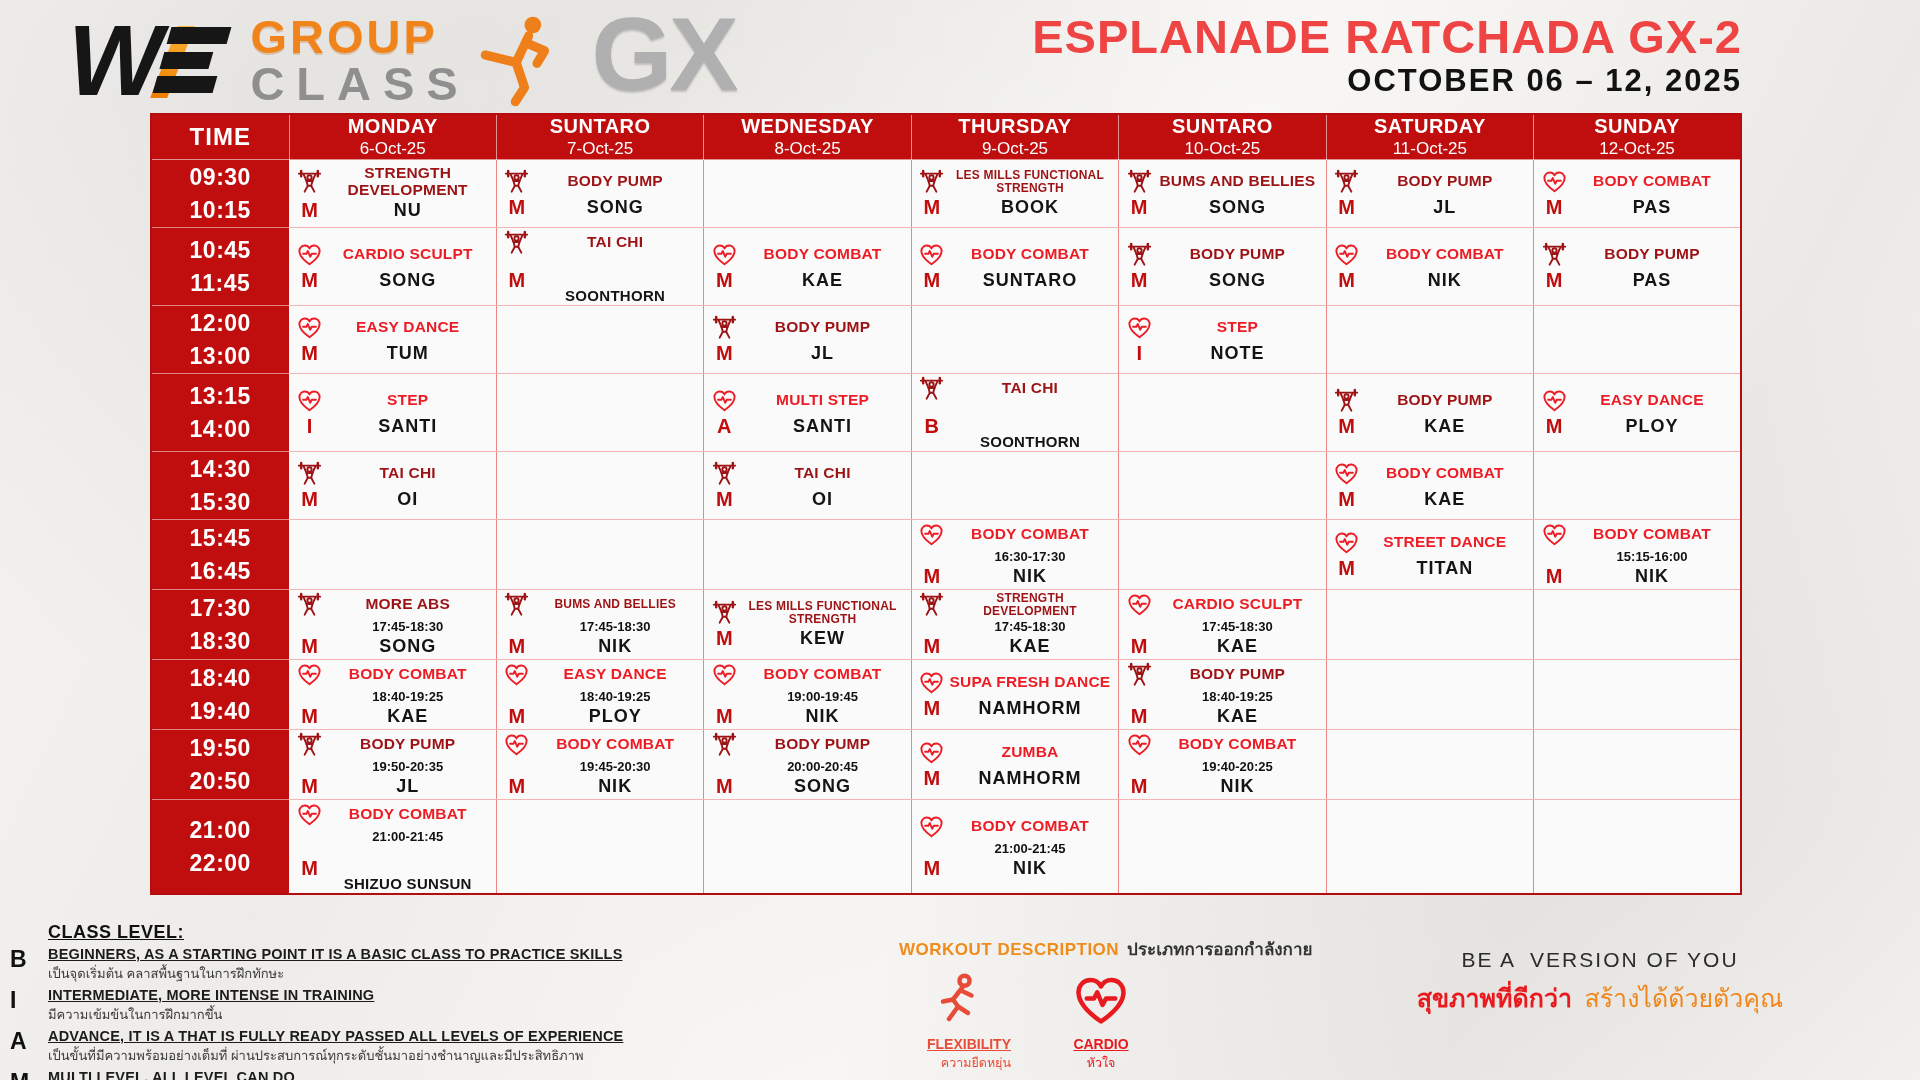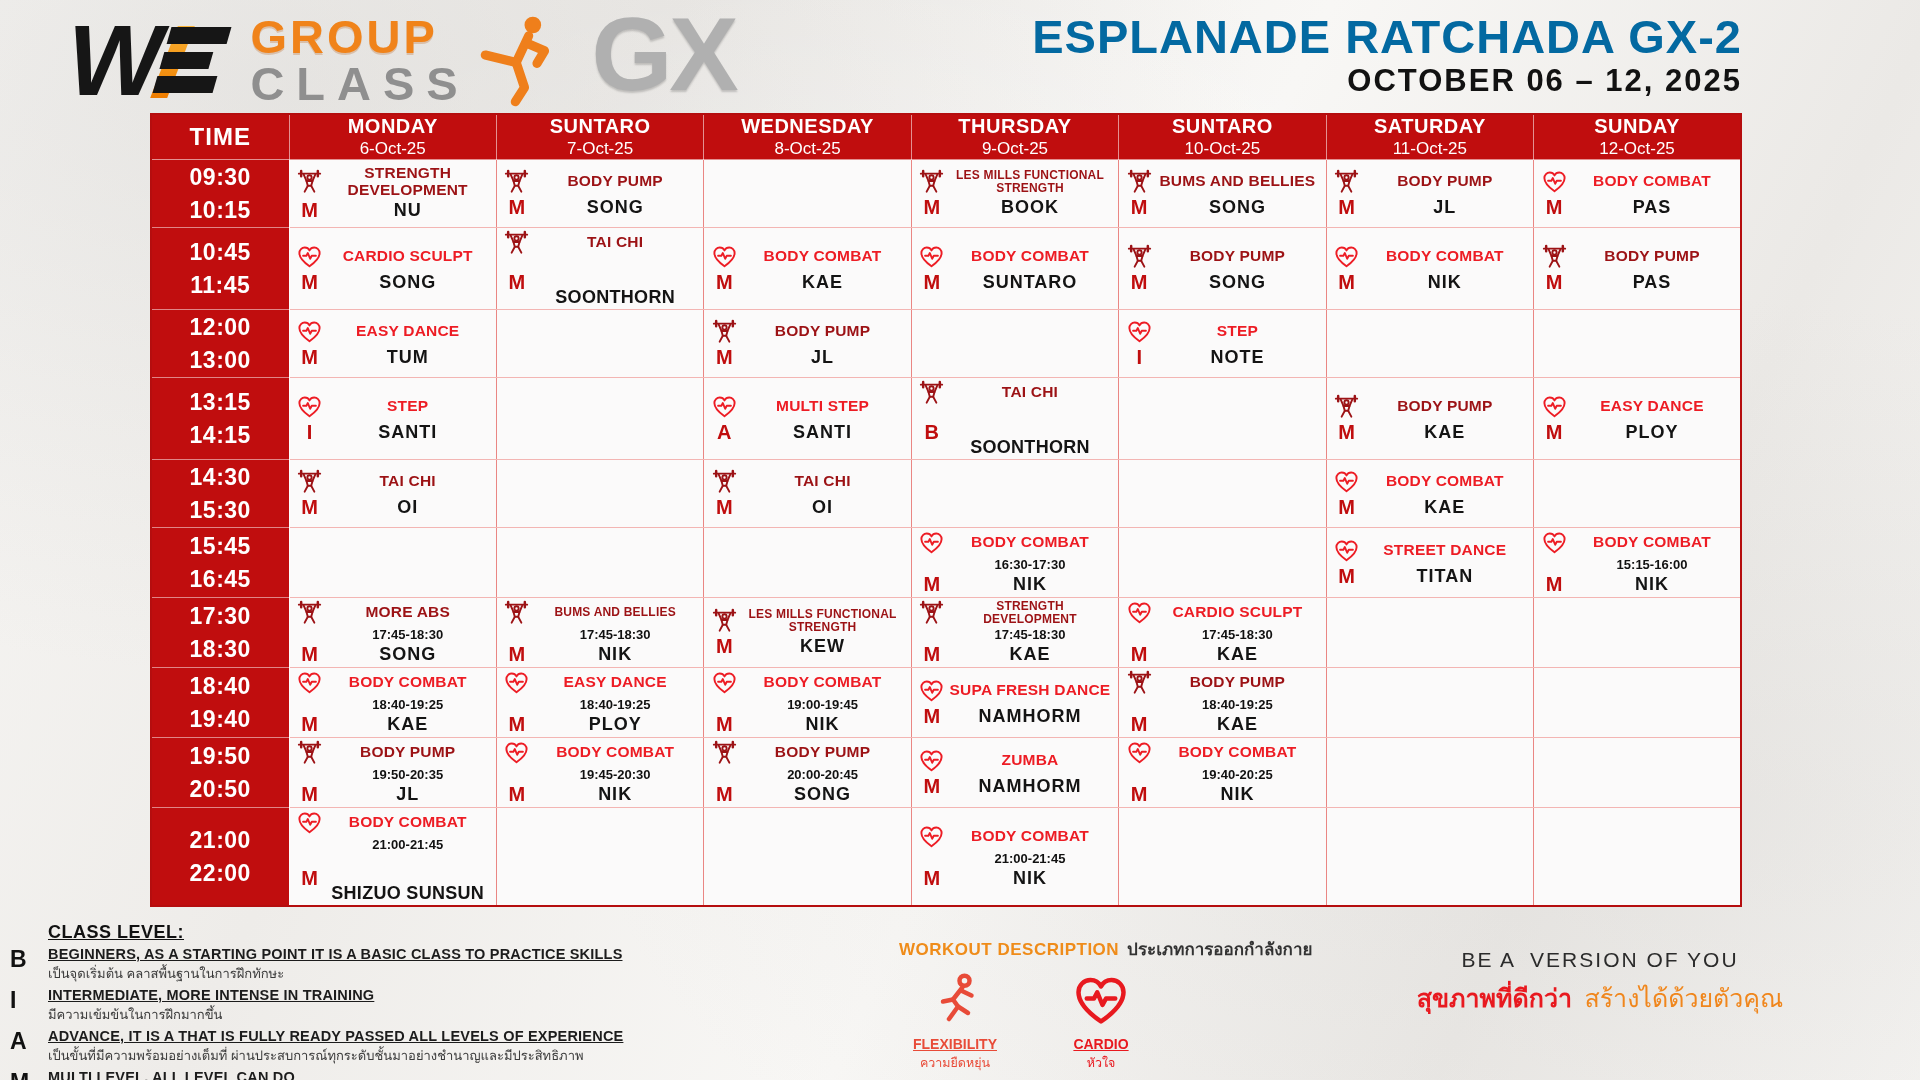--- a/index.html
+++ b/index.html
@@ -27,21 +27,21 @@
   .gc { margin-left:28px; line-height:1; z-index:1; }
   .gc-group { font-size:47px; font-weight:bold; letter-spacing:3px; color:#f0831a;
     text-shadow:0 2px 0 rgba(180,80,0,.25); }
   .gc-class { font-size:47px; font-weight:bold; letter-spacing:12px; color:#8f8f8f; }
   .gx-wrap { position:relative; margin-left:16px; width:250px; height:104px; }
   .gx { position:absolute; right:0; top:-8px; font-size:104px; line-height:1.05; font-weight:bold;
     color:#b0b0b0; letter-spacing:-3px; text-shadow:0 2px 2px rgba(0,0,0,.18); }
   .boxer { position:absolute; left:-14px; top:2px; width:100px; height:100px; z-index:2; }
 
   .title-block { position:absolute; right:178px; top:12px; text-align:right; }
-  .title { font-size:47px; font-weight:bold; color:#0369a1; letter-spacing:1px; line-height:1.05; }
+  .title { font-size:47px; font-weight:bold; color:#ef4444; letter-spacing:1px; line-height:1.05; }
   .subtitle { font-size:31px; font-weight:bold; color:#121212; letter-spacing:2px; margin-top:2px; }
 
   
   table.schedule { position:absolute; left:150px; top:113px; width:1592px;
     border-collapse:collapse; table-layout:fixed; background:#fbfafa;
     border:2px solid #b50d0e; }
   col.c-time { width:138px; }
   thead th { background:#c00d0e; color:#fff; height:45px; border:1px solid rgba(255,255,255,.55); }
   .time-head { font-size:24px; font-weight:bold; letter-spacing:1px; }
   .day-name { font-size:20px; font-weight:bold; letter-spacing:.5px; }
@@ -59,21 +59,21 @@
   .cname { flex:1; text-align:center; font-weight:bold; font-size:15.5px; line-height:1.05;
     padding-right:4px; letter-spacing:.2px; }
   .cname.cardio { color:#ed1c24; }
   .cname.strength { color:#9c1215; }
   .cname.sm { font-size:12px; }
   .subtime { text-align:center; font-size:13px; font-weight:bold; color:#111; margin-left:30px; }
   .line2 { display:flex; align-items:center; }
   .lvl { flex:0 0 34px; text-align:center; color:#c00d0e; font-weight:bold; font-size:20px; }
   .inst { flex:1; text-align:center; font-weight:bold; color:#141414; font-size:18px;
     letter-spacing:1px; padding-right:4px; }
-  .inst.longname { font-size:18px; letter-spacing:.3px;margin-top:30px; }
+  .inst.longname { font-size:15px; letter-spacing:.3px;margin-top:30px; }
   .ic-strength { stroke:#9c1215; fill:none; stroke-width:1.7; stroke-linecap:round; stroke-linejoin:round; }
   .ic-cardio { stroke:#ed1c24; fill:none; stroke-width:1.7; stroke-linecap:round; stroke-linejoin:round; }
 
   
   .legend-levels { position:absolute; left:10px; top:922px; width:660px; }
   .cl-title { font-size:18px; font-weight:bold; color:#111; text-decoration:underline;
     margin-left:38px; letter-spacing:.5px; }
   .cl-item { display:flex; margin-top:3px; }
   .cl-letter { width:38px; font-size:23px; font-weight:bold; color:#111; }
   .cl-en { font-size:14.5px; font-weight:bold; color:#1c1c1c; text-decoration:underline; letter-spacing:.2px; }
@@ -81,21 +81,21 @@
 
   .workout { position:absolute; left:899px; top:935px; width:440px; }
   .w-title { font-size:17px; font-weight:bold; }
   .w-en { color:#ef8c1a; letter-spacing:.5px; }
   .w-th { color:#333; margin-left:8px; }
   .w-icons { display:flex; gap:34px; margin-top:8px; }
   .w-item { width:112px; text-align:center; }
   .w-item svg { width:60px; height:60px; }
   .w-label { font-size:14px; font-weight:bold; text-decoration:underline; margin-top:2px; }
   .w-label-th { font-size:12.5px; margin-top:1px; }
-  .w-strength { color:#8c1113; } .w-flex { color:#e84b38; } .w-cardio { color:#e8191f; }
+  .w-strength { color:#8c1113; } .w-flex { color:#e84b38;text-align:right; } .w-cardio { color:#e8191f; }
 
   .slogan { position:absolute; right:30px; top:948px; width:580px; text-align:center; }
   .s-line1 { display:flex; justify-content:center; align-items:baseline; gap:14px; }
   .s-bea,.s-version { font-size:21px; color:#2b2b2b; letter-spacing:2px; }
   .s-health { font-family:"DejaVu Serif", serif; font-style:italic; font-weight:bold;
     font-size:52px; color:#f0861c; }
   .s-line2 { margin-top:6px; }
   .s-th-red { font-size:25px; font-weight:bold; color:#e8191f; }
   .s-th-orange { font-size:25px; color:#f0861c; margin-left:8px; }
 </style>
@@ -485,21 +485,21 @@
             </div>
           </div>
         </td>
         <td></td>
         <td></td>
       </tr>
       <tr>
         <th class="time-cell">
           <div class="times">
             <div>13:15</div>
-            <div>14:15</div>
+            <div>14:00</div>
           </div>
         </th>
         <td>
           <div class="cell">
             <div class="line1">
               <span class="icn">
                 <svg class="ic-cardio">
                   <use href="#icon-cardio"></use>
                 </svg>
               </span>

